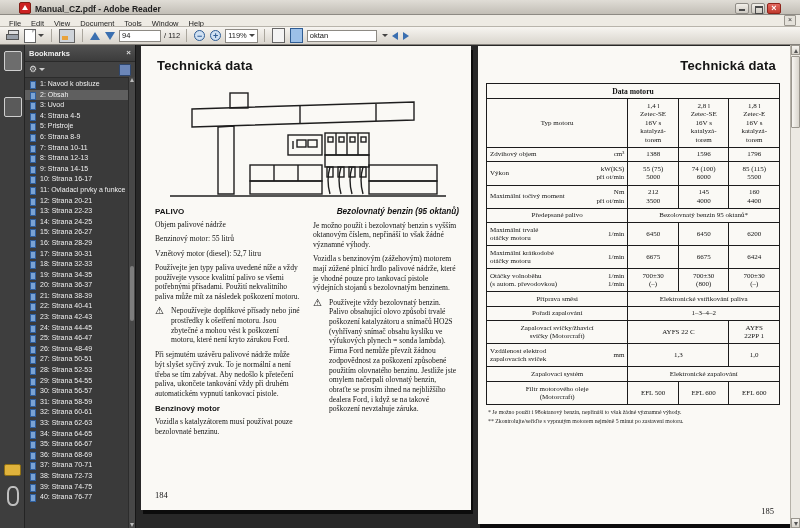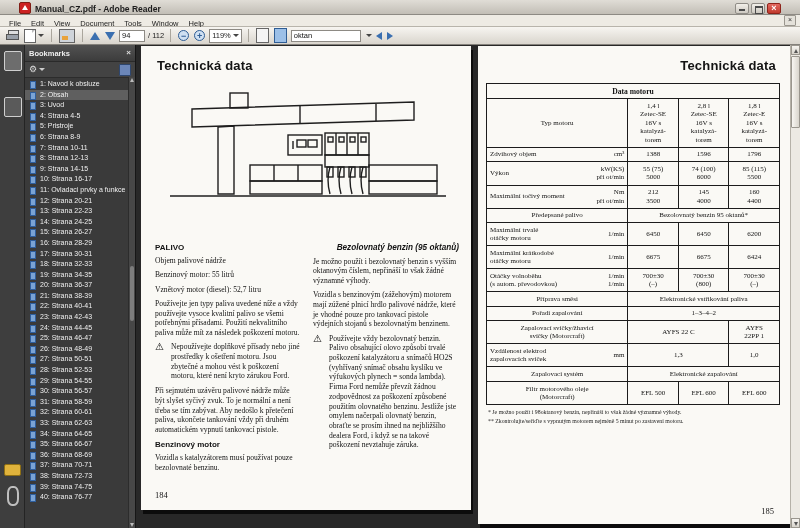--- a/index.html
+++ b/index.html
@@ -40,21 +40,21 @@
   .caret{width:0;height:0;border-left:3px solid transparent;border-right:3px solid transparent;
     border-top:3px solid #444;margin-left:2px;}
   .arr-up{width:0;height:0;border-left:5px solid transparent;border-right:5px solid transparent;
     border-bottom:8px solid #3a6fb0;}
   .arr-down{width:0;height:0;border-left:5px solid transparent;border-right:5px solid transparent;
     border-top:8px solid #3a6fb0;}
   .zoomc{width:11px;height:11px;border-radius:50%;border:1px solid #2f5d94;background:#cfe0f2;
     color:#2f5d94;font-size:9px;line-height:10px;text-align:center;font-weight:bold;box-sizing:border-box;}
   .field{background:#fff;border:1px solid #8d8a84;height:12px;font-size:7.5px;color:#111;
     font-family:"Liberation Sans",sans-serif;box-sizing:border-box;padding:0 2px;}
-  #pagefield{width:26px;}
+  #pagefield{width:42px;}
   #searchfield{width:70px;}
   .tlabel{font-size:7.5px;color:#222;}
   .zoombox{display:flex;align-items:center;background:#fff;border:1px solid #8d8a84;height:12px;padding:0 2px;}
   .ico-print{width:13px;height:11px;position:relative;}
   .ico-print::before{content:"";position:absolute;left:2px;top:0;width:9px;height:4px;background:#ddd;border:1px solid #555;}
   .ico-print::after{content:"";position:absolute;left:0;top:4px;width:13px;height:6px;background:#9aa0a8;border:1px solid #555;box-sizing:border-box;}
   .ico-doc{width:10px;height:12px;background:#fff;border:1px solid #666;position:relative;}
   .ico-doc::after{content:"";position:absolute;right:0;top:0;border-left:3px solid #bbb;border-bottom:3px solid transparent;}
   .ico-collab{width:14px;height:12px;background:#cfd4da;border:1px solid #666;position:relative;}
   .ico-collab::after{content:"";position:absolute;left:2px;bottom:2px;width:6px;height:4px;background:#e8a33d;}
@@ -101,21 +101,21 @@
   .vs-btn.up{top:0;} .vs-btn.dn{bottom:0;}
   .vs-btn.up::after{content:"";position:absolute;left:1.5px;top:3px;border-left:2.5px solid transparent;border-right:2.5px solid transparent;border-bottom:4px solid #555;}
   .vs-btn.dn::after{content:"";position:absolute;left:1.5px;top:3px;border-left:2.5px solid transparent;border-right:2.5px solid transparent;border-top:4px solid #555;}
   .vs-thumb{position:absolute;left:0;top:11px;width:9px;height:72px;background:linear-gradient(90deg,#f8f6f2,#d9d5cd);border:1px solid #9a968e;box-sizing:border-box;border-radius:1px;}
 
   
   .lp-inner{position:absolute;inset:0;padding:12px 12px 0 14px;box-sizing:border-box;}
   .lp-title{font-size:13px;font-weight:bold;margin:0 0 4px 2px;letter-spacing:.2px;}
   .illu{display:block;margin:2px auto 6px;}
   .cols{display:flex;gap:12px;font-family:"Liberation Serif",serif;font-size:7.6px;line-height:1.28;}
-  .col{flex:1;margin-top:36px;}
+  .col{flex:1;}
   .cols p{margin:0 0 4.5px;}
   .h-sans{font-family:"Liberation Sans",sans-serif;font-weight:bold;font-size:8px;margin:5px 0 3px;}
   .h-first{margin-top:0;}
   .h-ital{font-family:"Liberation Sans",sans-serif;font-weight:bold;font-style:italic;font-size:8.2px;margin:0 0 3px;text-align:right;}
   .sub{margin:0 0 2px;}
   .warnblk{position:relative;padding-left:16px;margin:2px 0 5px;}
   .warn-ico{position:absolute;left:0;top:0;font-size:10px;line-height:10px;color:#111;}
   .pagenum-l{position:absolute;left:14px;bottom:10px;font-family:"Liberation Serif",serif;font-size:8.5px;}
   .pagenum-r{position:absolute;right:16px;bottom:8px;font-family:"Liberation Serif",serif;font-size:8.5px;}
 

